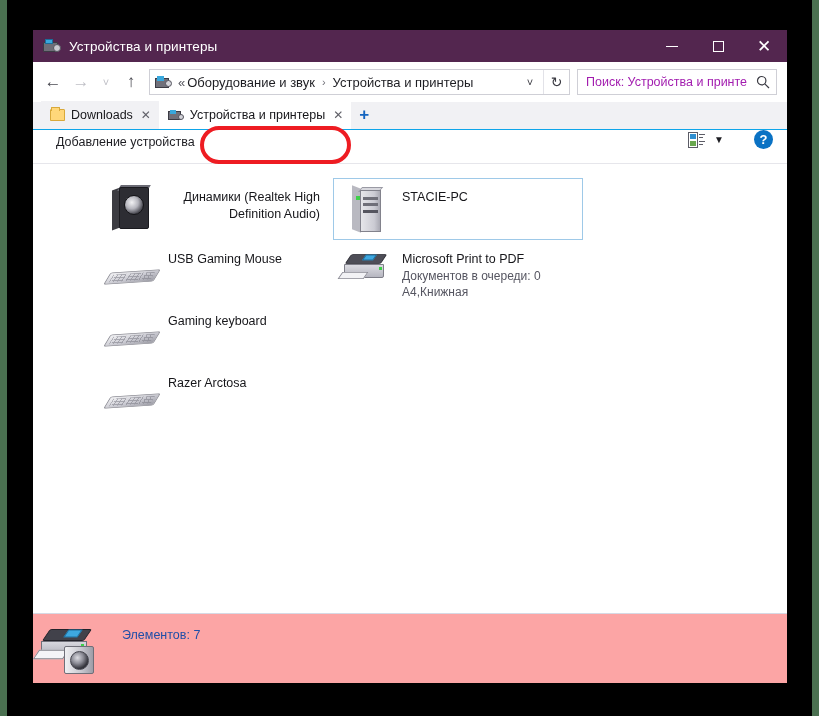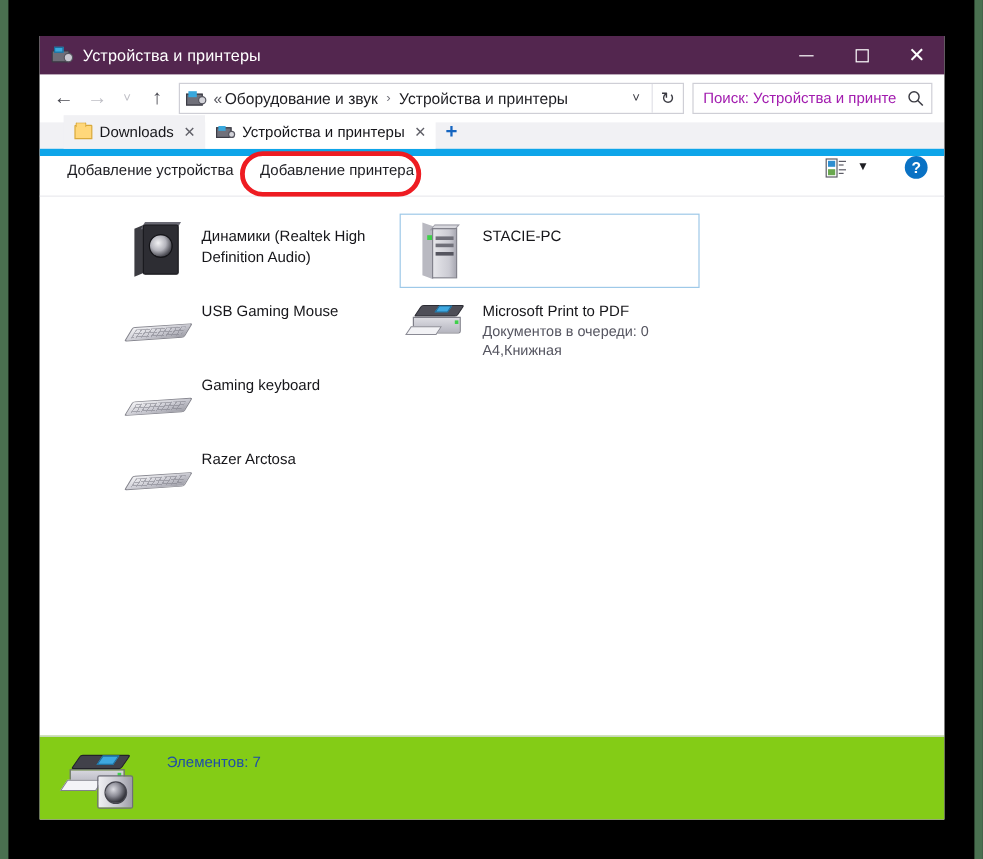--- a/index.html
+++ b/index.html
@@ -210,22 +210,22 @@
     flex: 0 0 26px;
   }
 
   
   .tabstrip {
     height: 28px;
     flex: 0 0 28px;
     background: #f1f1f4;
     display: flex;
     align-items: flex-end;
-    padding-left: 20px;
-    border-bottom: 6px solid #0ea5e9;
+    padding-left: 8px;
+    border-bottom: 1px solid #0ea5e9;
   }
   .tab {
     height: 28px;
     display: flex;
     align-items: center;
     padding: 0 7px 0 9px;
     font-size: 12.5px;
     color: #16161a;
     position: relative;
     white-space: nowrap;
@@ -367,21 +367,21 @@
   .content {
     flex: 1 1 auto;
     background: #ffffff;
     position: relative;
     overflow: hidden;
   }
   .col {
     position: absolute;
     top: 14px;
   }
-  .col-left  { left: 66px; width: 230px; }
+  .col-left  { left: 66px; width: 230px; text-align: right; }
   .col-right { left: 300px; width: 250px; }
 
   .dev-item {
     display: flex;
     align-items: flex-start;
     padding: 6px 8px 6px 6px;
     height: 62px;
     border: 1px solid transparent;
   }
   .dev-item.selected {
@@ -530,25 +530,25 @@
     background: #f2f2f5;
     border: 1px solid #8a8a94;
     transform: skewX(-34deg) scaleY(0.8);
   }
   .ic-pr-led { position: absolute; left: 39px; top: 20px; width: 3px; height: 3px; background: #3fd04a; }
 
   
   .statusbar {
     height: 70px;
     flex: 0 0 70px;
-    background: #84cc16;
+    background: #fca5a5;
     border-top: 1px solid #d6d9e4;
     display: flex;
     align-items: center;
-    padding-left: 20px;
+    padding-left: 3px;
     position: relative;
   }
   .status-icon {
     width: 72px;
     height: 58px;
     flex: 0 0 72px;
     position: relative;
   }
   
   .si-pr-top {
@@ -674,21 +674,20 @@
           <span class="tdi-lens"></span>
       </span>
       <span class="tab-label">Устройства и принтеры</span>
       <span class="tab-close">✕</span>
     </div>
     <div class="tab-new">+</div>
   </div>
 
   <div class="cmdbar">
     <div class="cmd-item">Добавление устройства</div>
-    <div class="cmd-item">Добавление принтера</div>
     <div class="red-ring"></div>
     <div class="cmd-right">
       <div class="view-icon">
         <span class="vi-box"></span>
           <span class="vi-sq1"></span>
           <span class="vi-sq2"></span>
         <span class="vi-l1"></span>
           <span class="vi-l2"></span>
           <span class="vi-l3"></span>
           <span class="vi-l4"></span>

